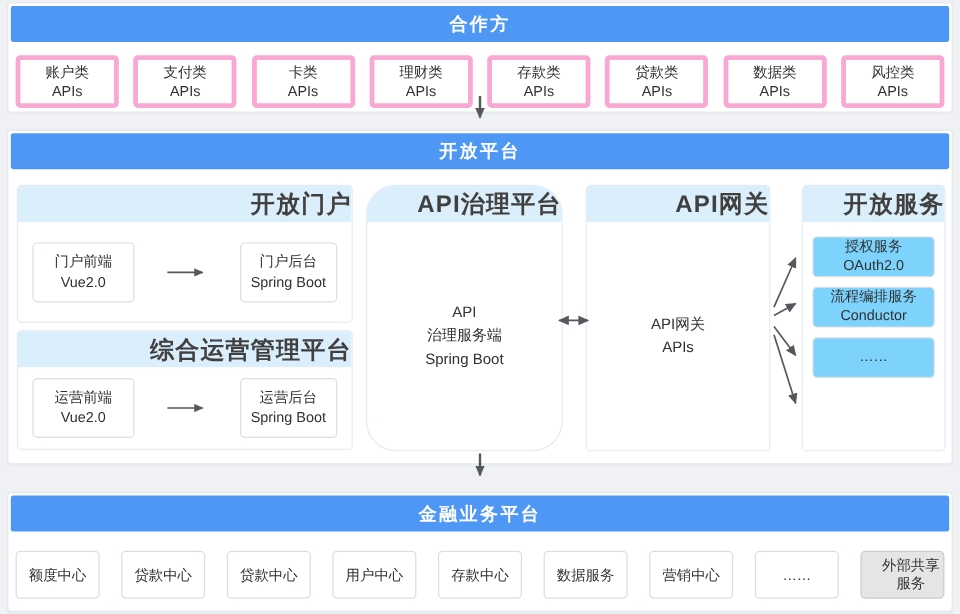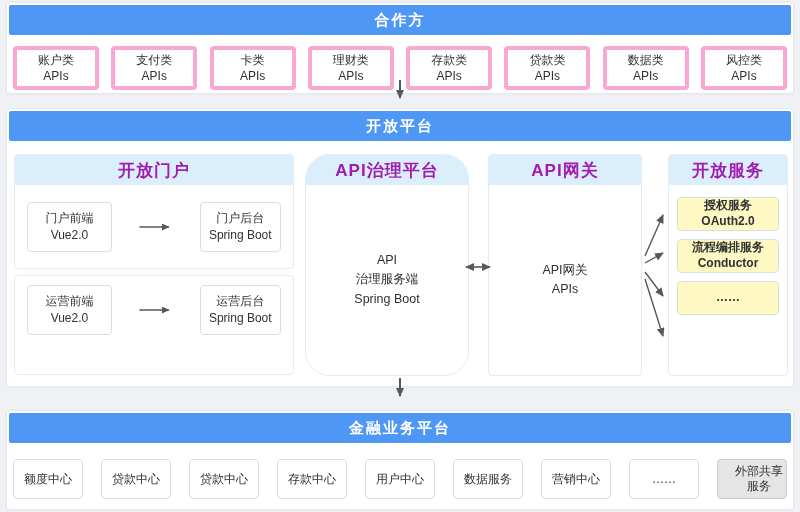--- a/index.html
+++ b/index.html
@@ -30,22 +30,22 @@
     display:flex;align-items:center;justify-content:center;text-align:center;
     font-size:12px;line-height:1.25;box-sizing:border-box;padding:2px;
   }
   .center-box.gray{background:#e5e5e5;border-color:#c9cbcf;padding-left:16px;}
   
   .panel{
     position:absolute;border:1px solid #e2ebf6;border-radius:4px;background:#ffffff;
     box-sizing:border-box;overflow:hidden;
   }
   .panel-header{
-    height:30px;background:#dbeefc;display:flex;align-items:center;justify-content:center;
-    font-size:17px;font-weight:bold;color:#a21caf;letter-spacing:1px;
+    height:30px;background:#dbeefc;display:flex;align-items:center;justify-content:flex-end;
+    font-size:20px;font-weight:bold;color:#404040;letter-spacing:1px;
   }
   .duo{
     display:flex;align-items:center;justify-content:space-between;
     height:calc(100% - 30px);padding:0 12px;box-sizing:border-box;gap:24px;
   }
   .node-box{
     border:1px solid #d9dde4;border-radius:4px;background:#fff;
     display:flex;flex-direction:column;align-items:center;justify-content:center;
     font-size:12px;line-height:1.4;text-align:center;box-sizing:border-box;
   }
@@ -53,23 +53,23 @@
   .duo .node-box.wide{width:94px;}
   .center-body{
     height:calc(100% - 30px);display:flex;flex-direction:column;
     align-items:center;justify-content:center;text-align:center;
     font-size:12.5px;line-height:1.55;
   }
   .services-body{
     display:flex;flex-direction:column;gap:8px;padding:12px 8px 0 8px;box-sizing:border-box;
   }
   .service-box{
-    height:34px;border:1px solid #d9dde4;border-radius:4px;background:#fef9c3;
+    height:34px;border:1px solid #d9dde4;border-radius:4px;background:#7dd3fc;
     display:flex;flex-direction:column;align-items:center;justify-content:center;
-    font-size:12px;line-height:1.3;text-align:center;box-sizing:border-box;font-weight:bold;
+    font-size:12px;line-height:1.3;text-align:center;box-sizing:border-box;
   }
   .v-arrow{position:absolute;width:16px;height:30px;}
   .overlay{position:absolute;left:0;top:0;pointer-events:none;}
   svg line{stroke:#55585c;}
 </style>
 </head>
 <body>
 
 <div class="page">
 
@@ -146,20 +146,23 @@
           <line x1="4" y1="6" x2="38" y2="6" stroke-width="1.6" marker-end="url(#ah)"></line>
         </svg>
         <div class="node-box wide">
           <span>门户后台</span>
           <span>Spring Boot</span>
         </div>
       </div>
     </div>
 
     <div class="panel" style="left:7px;top:166px;width:280px;height:100px;">
+      <div class="panel-header">
+        <span>综合运营管理平台</span>
+      </div>
       <div class="duo">
         <div class="node-box">
           <span>运营前端</span>
           <span>Vue2.0</span>
         </div>
         <svg width="46" height="12" viewBox="0 0 46 12">
           <line x1="4" y1="6" x2="38" y2="6" stroke-width="1.6" marker-end="url(#ah)"></line>
         </svg>
         <div class="node-box wide">
           <span>运营后台</span>
@@ -235,24 +238,24 @@
       <div class="center-box">
         <span>额度中心</span>
       </div>
       <div class="center-box">
         <span>贷款中心</span>
       </div>
       <div class="center-box">
         <span>贷款中心</span>
       </div>
       <div class="center-box">
+        <span>用户中心</span>
+      </div>
+      <div class="center-box">
         <span>存款中心</span>
-      </div>
-      <div class="center-box">
-        <span>用户中心</span>
       </div>
       <div class="center-box">
         <span>数据服务</span>
       </div>
       <div class="center-box">
         <span>营销中心</span>
       </div>
       <div class="center-box">
         <span>……</span>
       </div>

